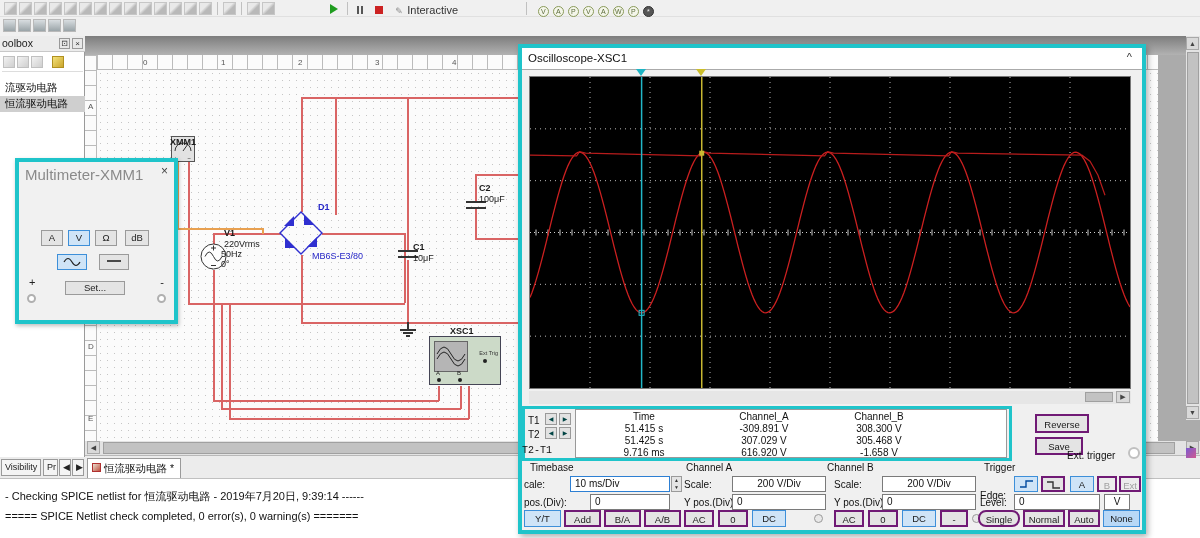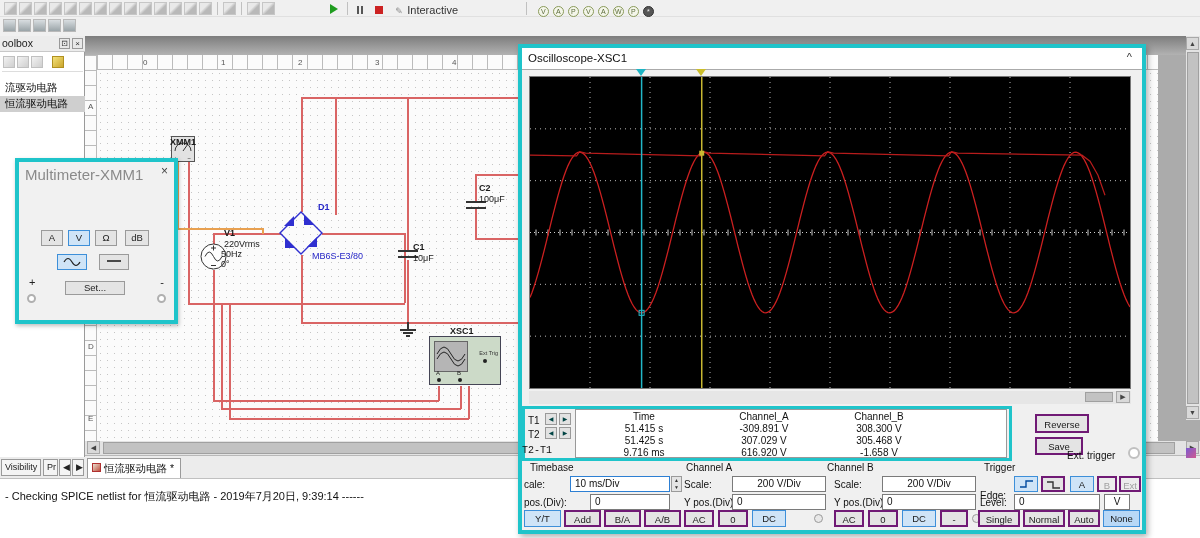--- a/index.html
+++ b/index.html
@@ -243,20 +243,21 @@
     <div class="clabel" style="left:450px;top:326px;font-weight:bold;">XSC1</div>
   </div>
 
   <div id="tabbar">
     <div id="sheet-tab">
       <span style="display:inline-block;width:9px;height:9px;border:1px solid #b03030;background:linear-gradient(135deg,#e8e0d0,#c05040);margin-right:3px;"></span><span>恒流驱动电路 *</span>
     </div>
   </div>
   <div id="statusarea">
     <div class="status-line" style="top:10px;">- Checking SPICE netlist for 恒流驱动电路 - 2019年7月20日, 9:39:14 ------</div>
+    <div class="status-line" style="top:31px;">===== SPICE Netlist check completed, 0 error(s), 0 warning(s) =======</div>
   </div>
 
   <div id="mm-win" class="hl-border">
     <div style="position:absolute;left:6px;top:4px;font-size:15px;color:#8a8a8a;">Multimeter-XMM1</div>
     <div style="position:absolute;right:6px;top:2px;font-size:12px;color:#444;">×</div>
     <div class="mm-btn" style="left:22px;top:68px;width:22px;">A</div>
     <div class="mm-btn on" style="left:49px;top:68px;width:22px;">V</div>
     <div class="mm-btn" style="left:76px;top:68px;width:22px;">Ω</div>
     <div class="mm-btn" style="left:106px;top:68px;width:24px;">dB</div>
     <div class="mm-btn on" style="left:38px;top:92px;width:30px;"><svg width="18" height="10" style="margin-top:2px;">
@@ -425,20 +426,20 @@
         </svg></div>
     <div class="obtn" style="left:519px;top:428px;width:24px;height:16px;"><svg width="15" height="10" style="margin-top:2px;">
           <path d="M1,2 H7 V8 H14" stroke="#333" fill="none" stroke-width="1.4"></path>
         </svg></div>
     <div class="obtn on" style="left:548px;top:428px;width:24px;height:16px;">A</div>
     <div class="obtn dis" style="left:575px;top:428px;width:20px;height:16px;">B</div>
     <div class="obtn dis" style="left:597px;top:428px;width:22px;height:16px;">Ext</div>
     <span class="osc-lbl" style="left:458px;top:449px;">Level:</span>
     <div class="fld" style="left:492px;top:446px;width:86px;">0</div>
     <div class="fld" style="left:582px;top:446px;width:26px;text-align:center;">V</div>
-    <div class="obtn" style="left:456px;top:462px;width:42px;">Single</div>
+    <div class="obtn" style="left:456px;top:462px;width:42px;border-radius:8px;">Single</div>
     <div class="obtn" style="left:501px;top:462px;width:42px;">Normal</div>
     <div class="obtn" style="left:546px;top:462px;width:32px;">Auto</div>
     <div class="obtn on" style="left:581px;top:462px;width:37px;background:#b8d8f6;">None</div>
   </div>
 
   <div style="position:absolute;left:1186px;top:448px;width:10px;height:10px;background:linear-gradient(135deg,#7a5ad0,#d05a90);"></div>
 </div>
 
 </body></html>

